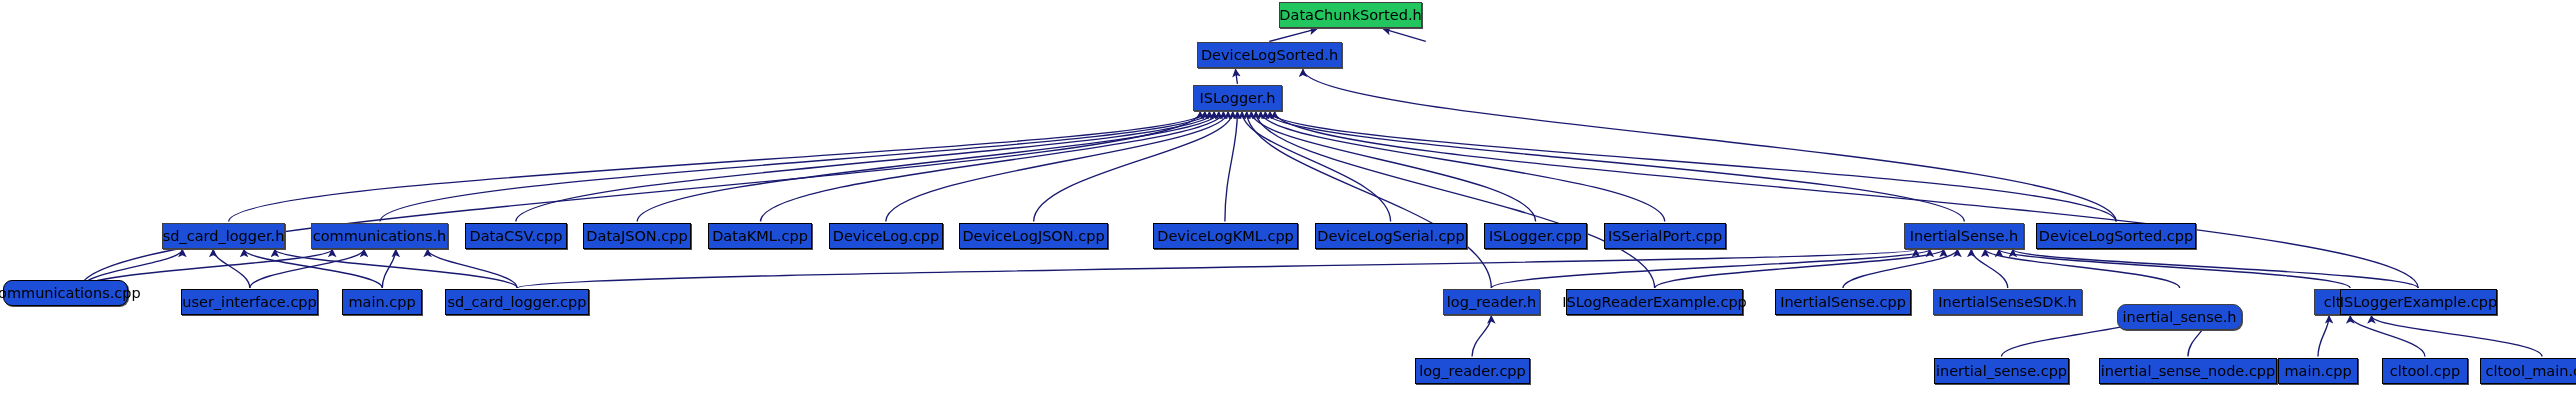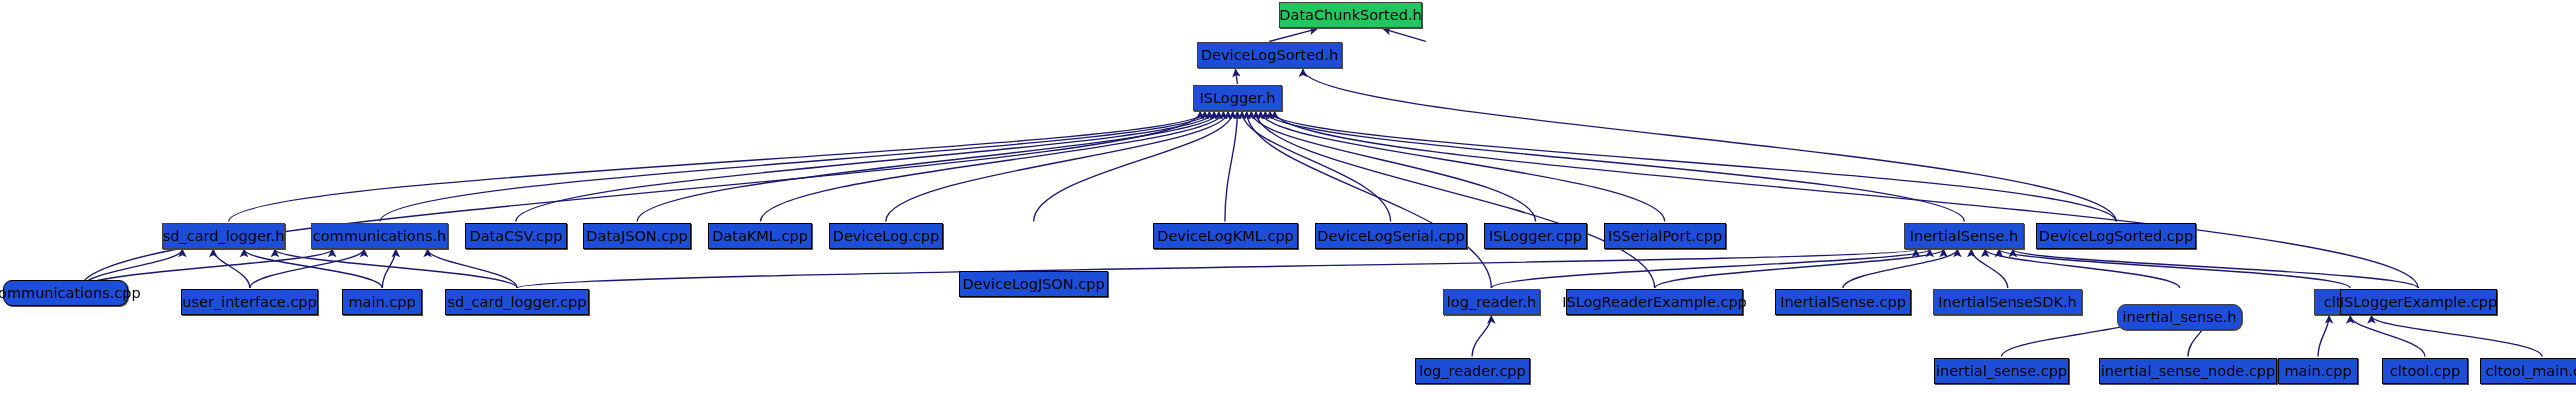--- a/index.html
+++ b/index.html
@@ -118,21 +118,21 @@
     </div>
     <div class="node" style="left: 583px; top: 223px; width: 108px;">
       <span>DataJSON.cpp</span>
     </div>
     <div class="node" style="left: 708px; top: 223px; width: 104px;">
       <span>DataKML.cpp</span>
     </div>
     <div class="node" style="left: 829px; top: 223px; width: 114px;">
       <span>DeviceLog.cpp</span>
     </div>
-    <div class="node" style="left: 959px; top: 223px; width: 149px; margin-top: 48px;">
+    <div class="node" style="left: 959px; top: 223px; width: 149px;">
       <span>DeviceLogJSON.cpp</span>
     </div>
     <div class="node" style="left: 1153px; top: 223px; width: 145px;">
       <span>DeviceLogKML.cpp</span>
     </div>
     <div class="node" style="left: 1315px; top: 223px; width: 152px;">
       <span>DeviceLogSerial.cpp</span>
     </div>
     <div class="node" style="left: 1484px; top: 223px; width: 103px;">
       <span>ISLogger.cpp</span>

